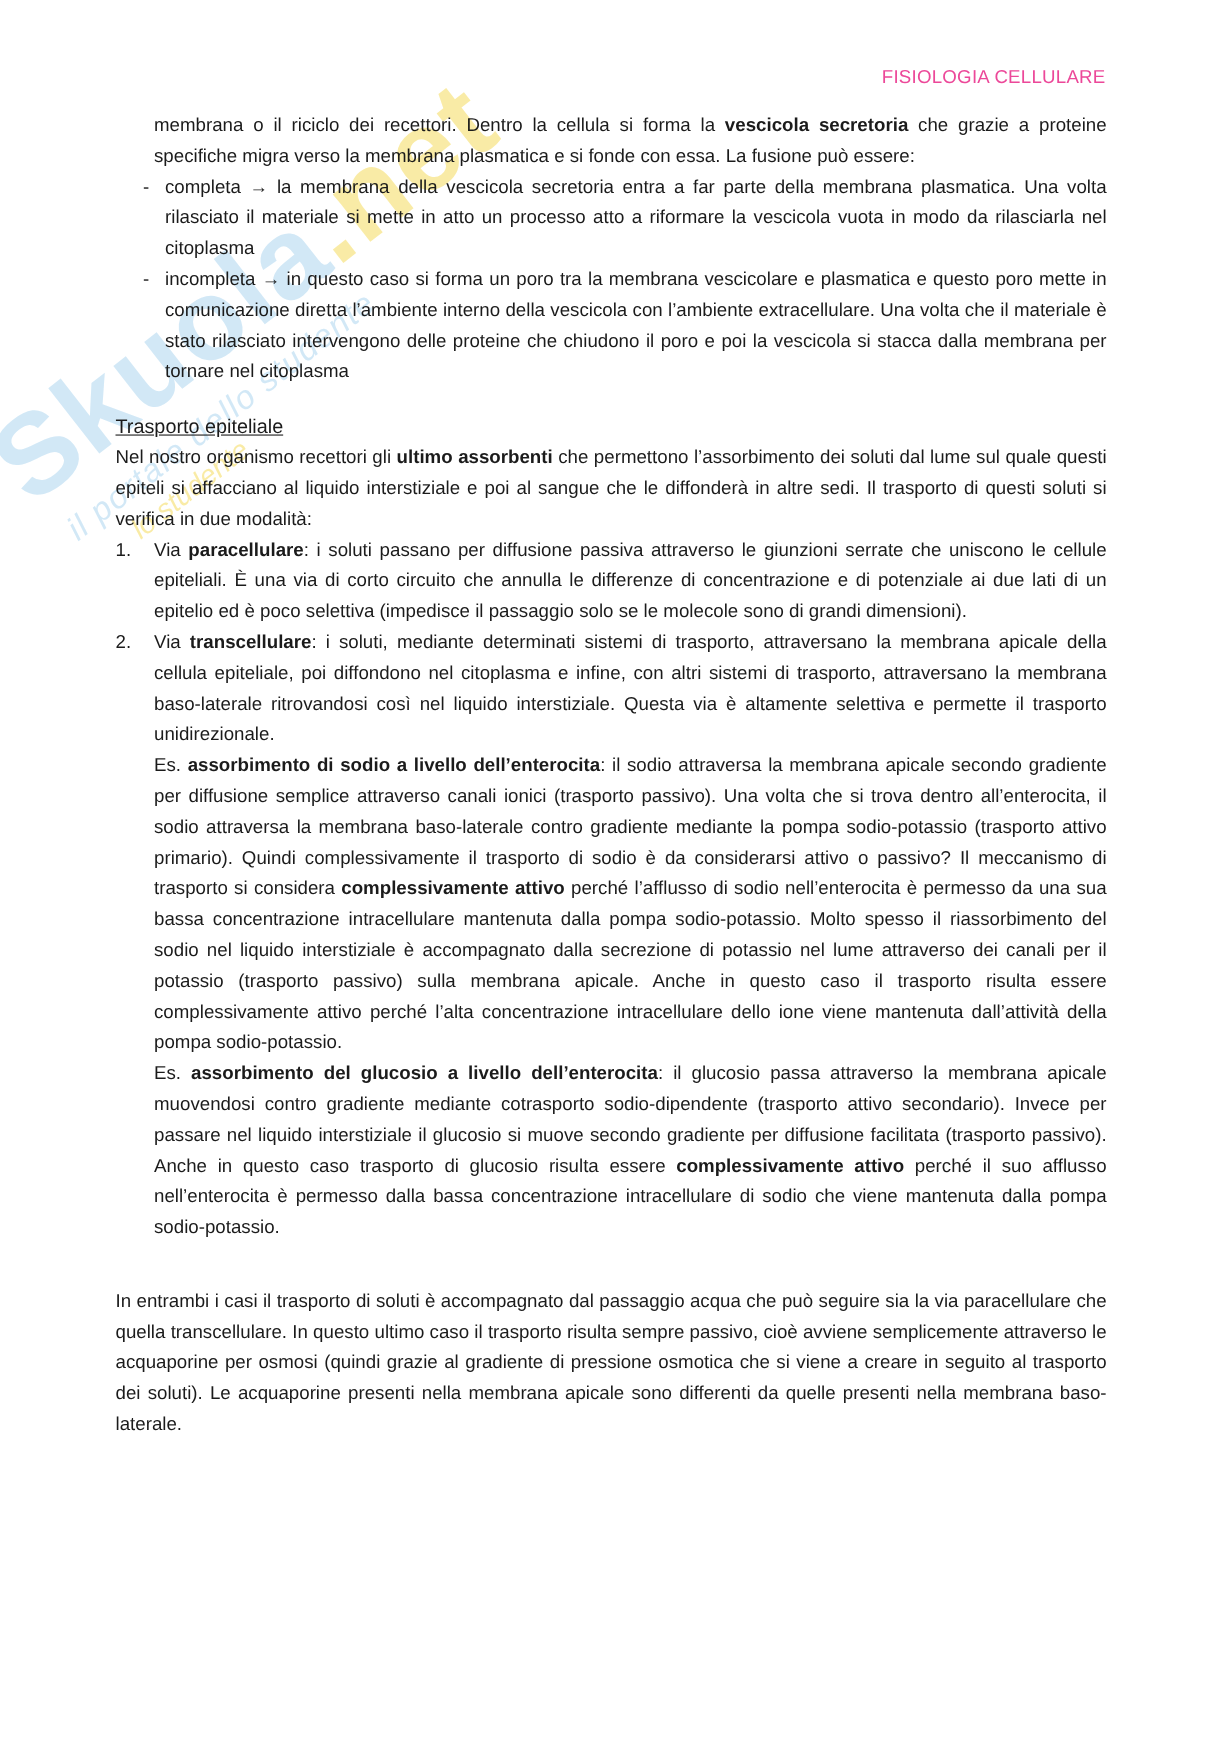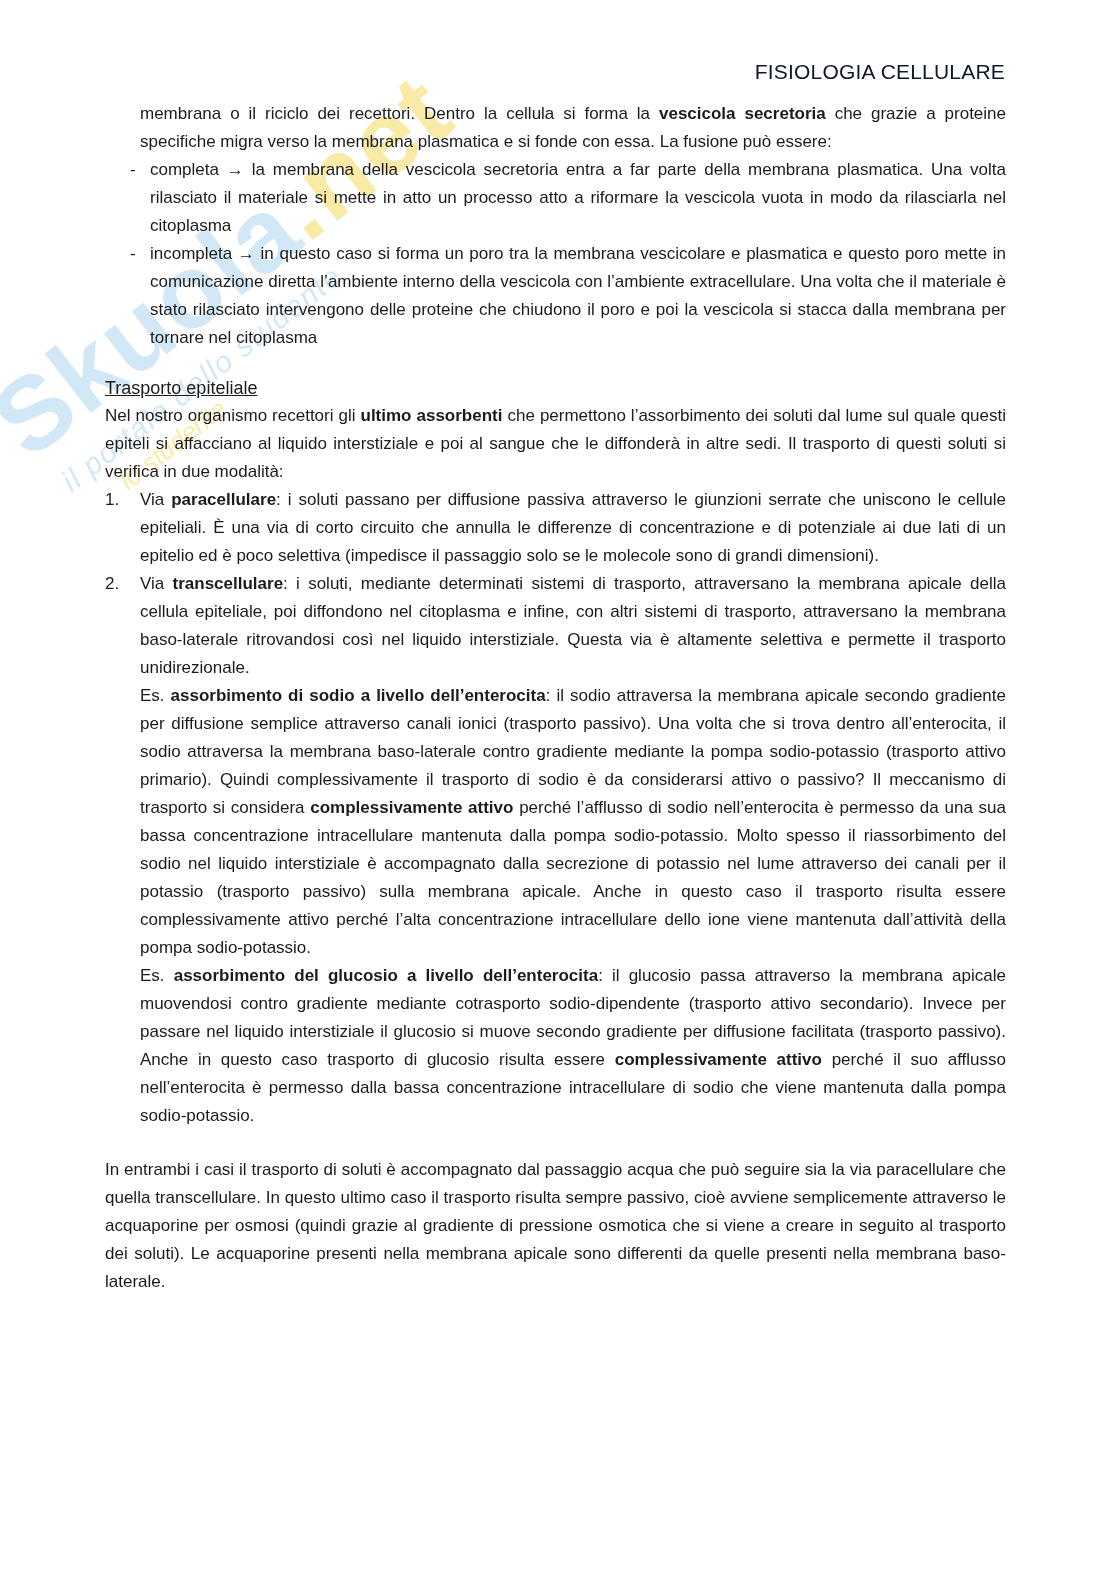--- a/index.html
+++ b/index.html
@@ -31,22 +31,22 @@
   .wm-brand-blue { color: #9ccdec; }
   .wm-brand-yellow { color: #f3d43c; }
   .wm-tagline { font-size: 30px; font-style: italic; color: #9ccdec; margin-top: 8px; letter-spacing: 1.5px; padding-left: 14px; }
   .wm-tagline2 { font-size: 26px; font-style: italic; color: #f3d43c; margin-top: 2px; padding-left: 60px; }
 
   
   .header {
     position: absolute;
     top: 60px;
     right: 111px;
-    font-size: 21px;
-    color: #0f172a;
+    font-size: 17px;
+    color: #ec4899;
     z-index: 2;
     letter-spacing: 0.2px;
   }
 
   
   .content {
     position: absolute;
     top: 100px;
     left: 105px;
     width: 901px;
@@ -69,21 +69,21 @@
     text-decoration: underline;
     text-align: left;
   }
 
   .numbered { position: relative; }
   .num-label { position: absolute; left: 0; top: 0; }
   .num-body { padding-left: 35px; text-align: justify; }
 
   .example { padding-left: 35px; text-align: justify; }
 
-  .closing { margin-top: 26px; }
+  .closing { margin-top: 39px; }
 
   .rich b, .rich .b { font-weight: 700; }
 </style>
 </head>
 <body>
 
 <div class="page">
 
   <div class="watermark" aria-hidden="true">
     <div class="wm-line"><span class="wm-brand-blue">Skuola</span><span class="wm-brand-yellow">.net</span></div>

